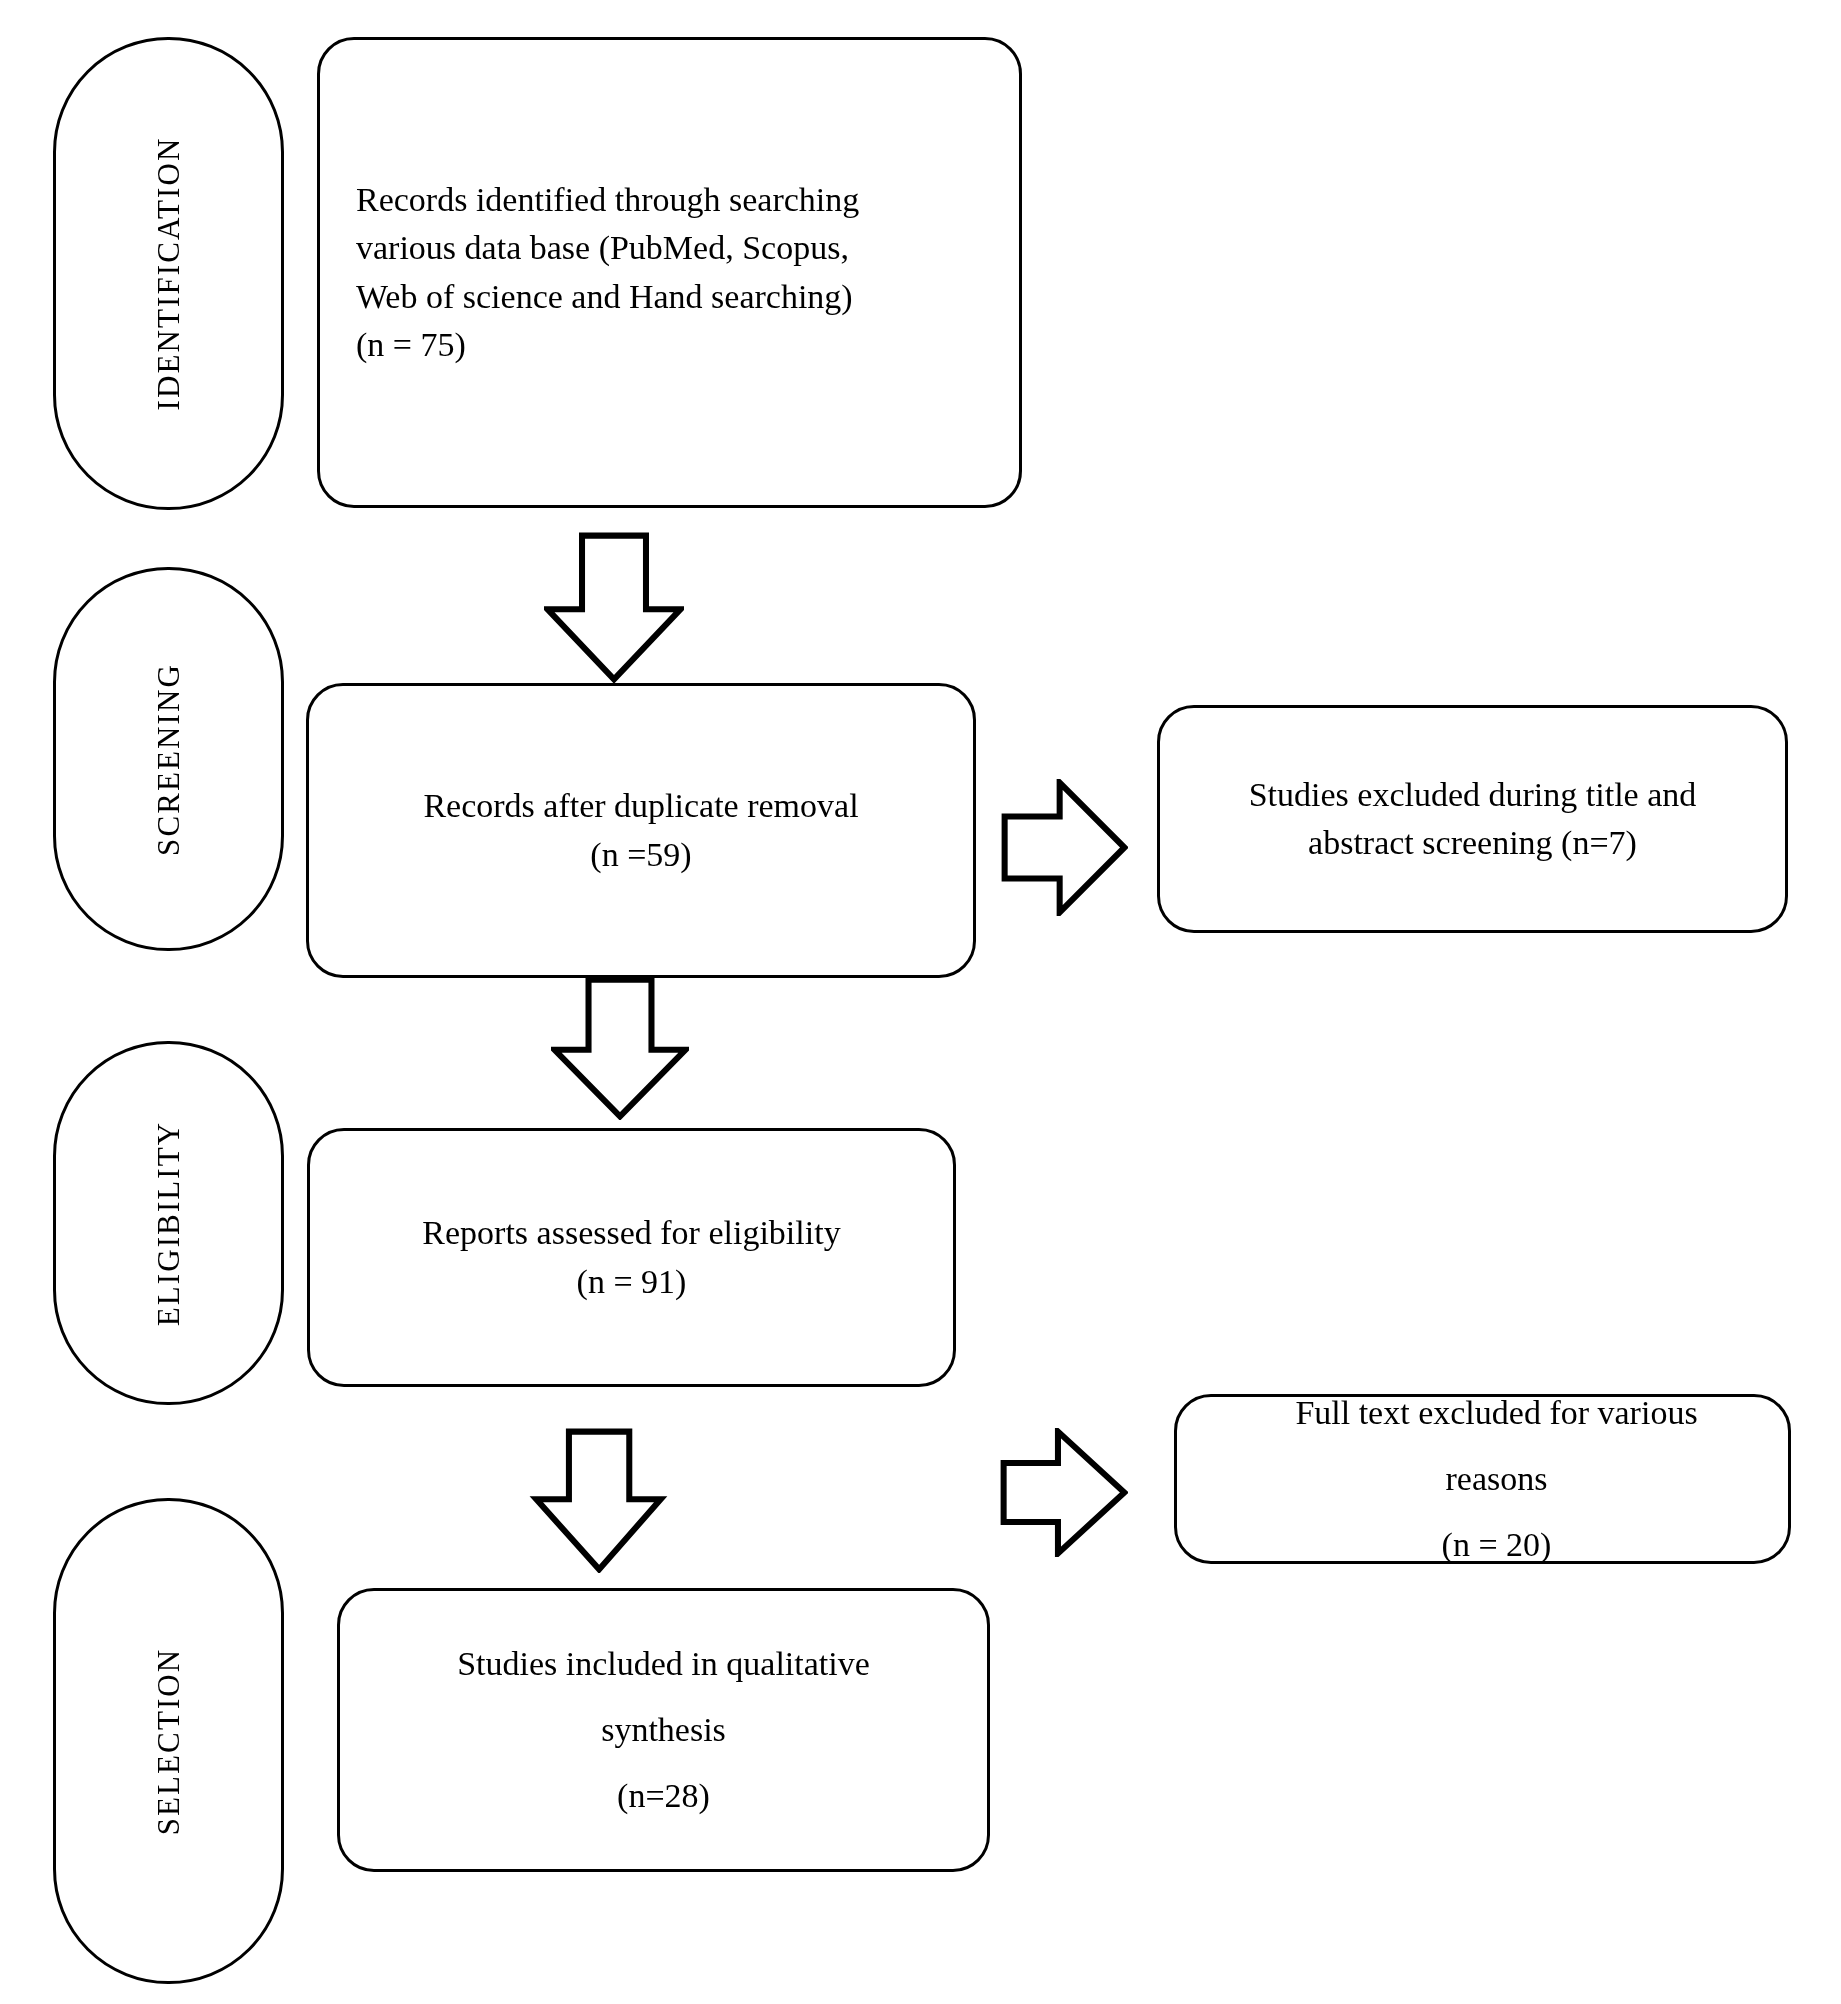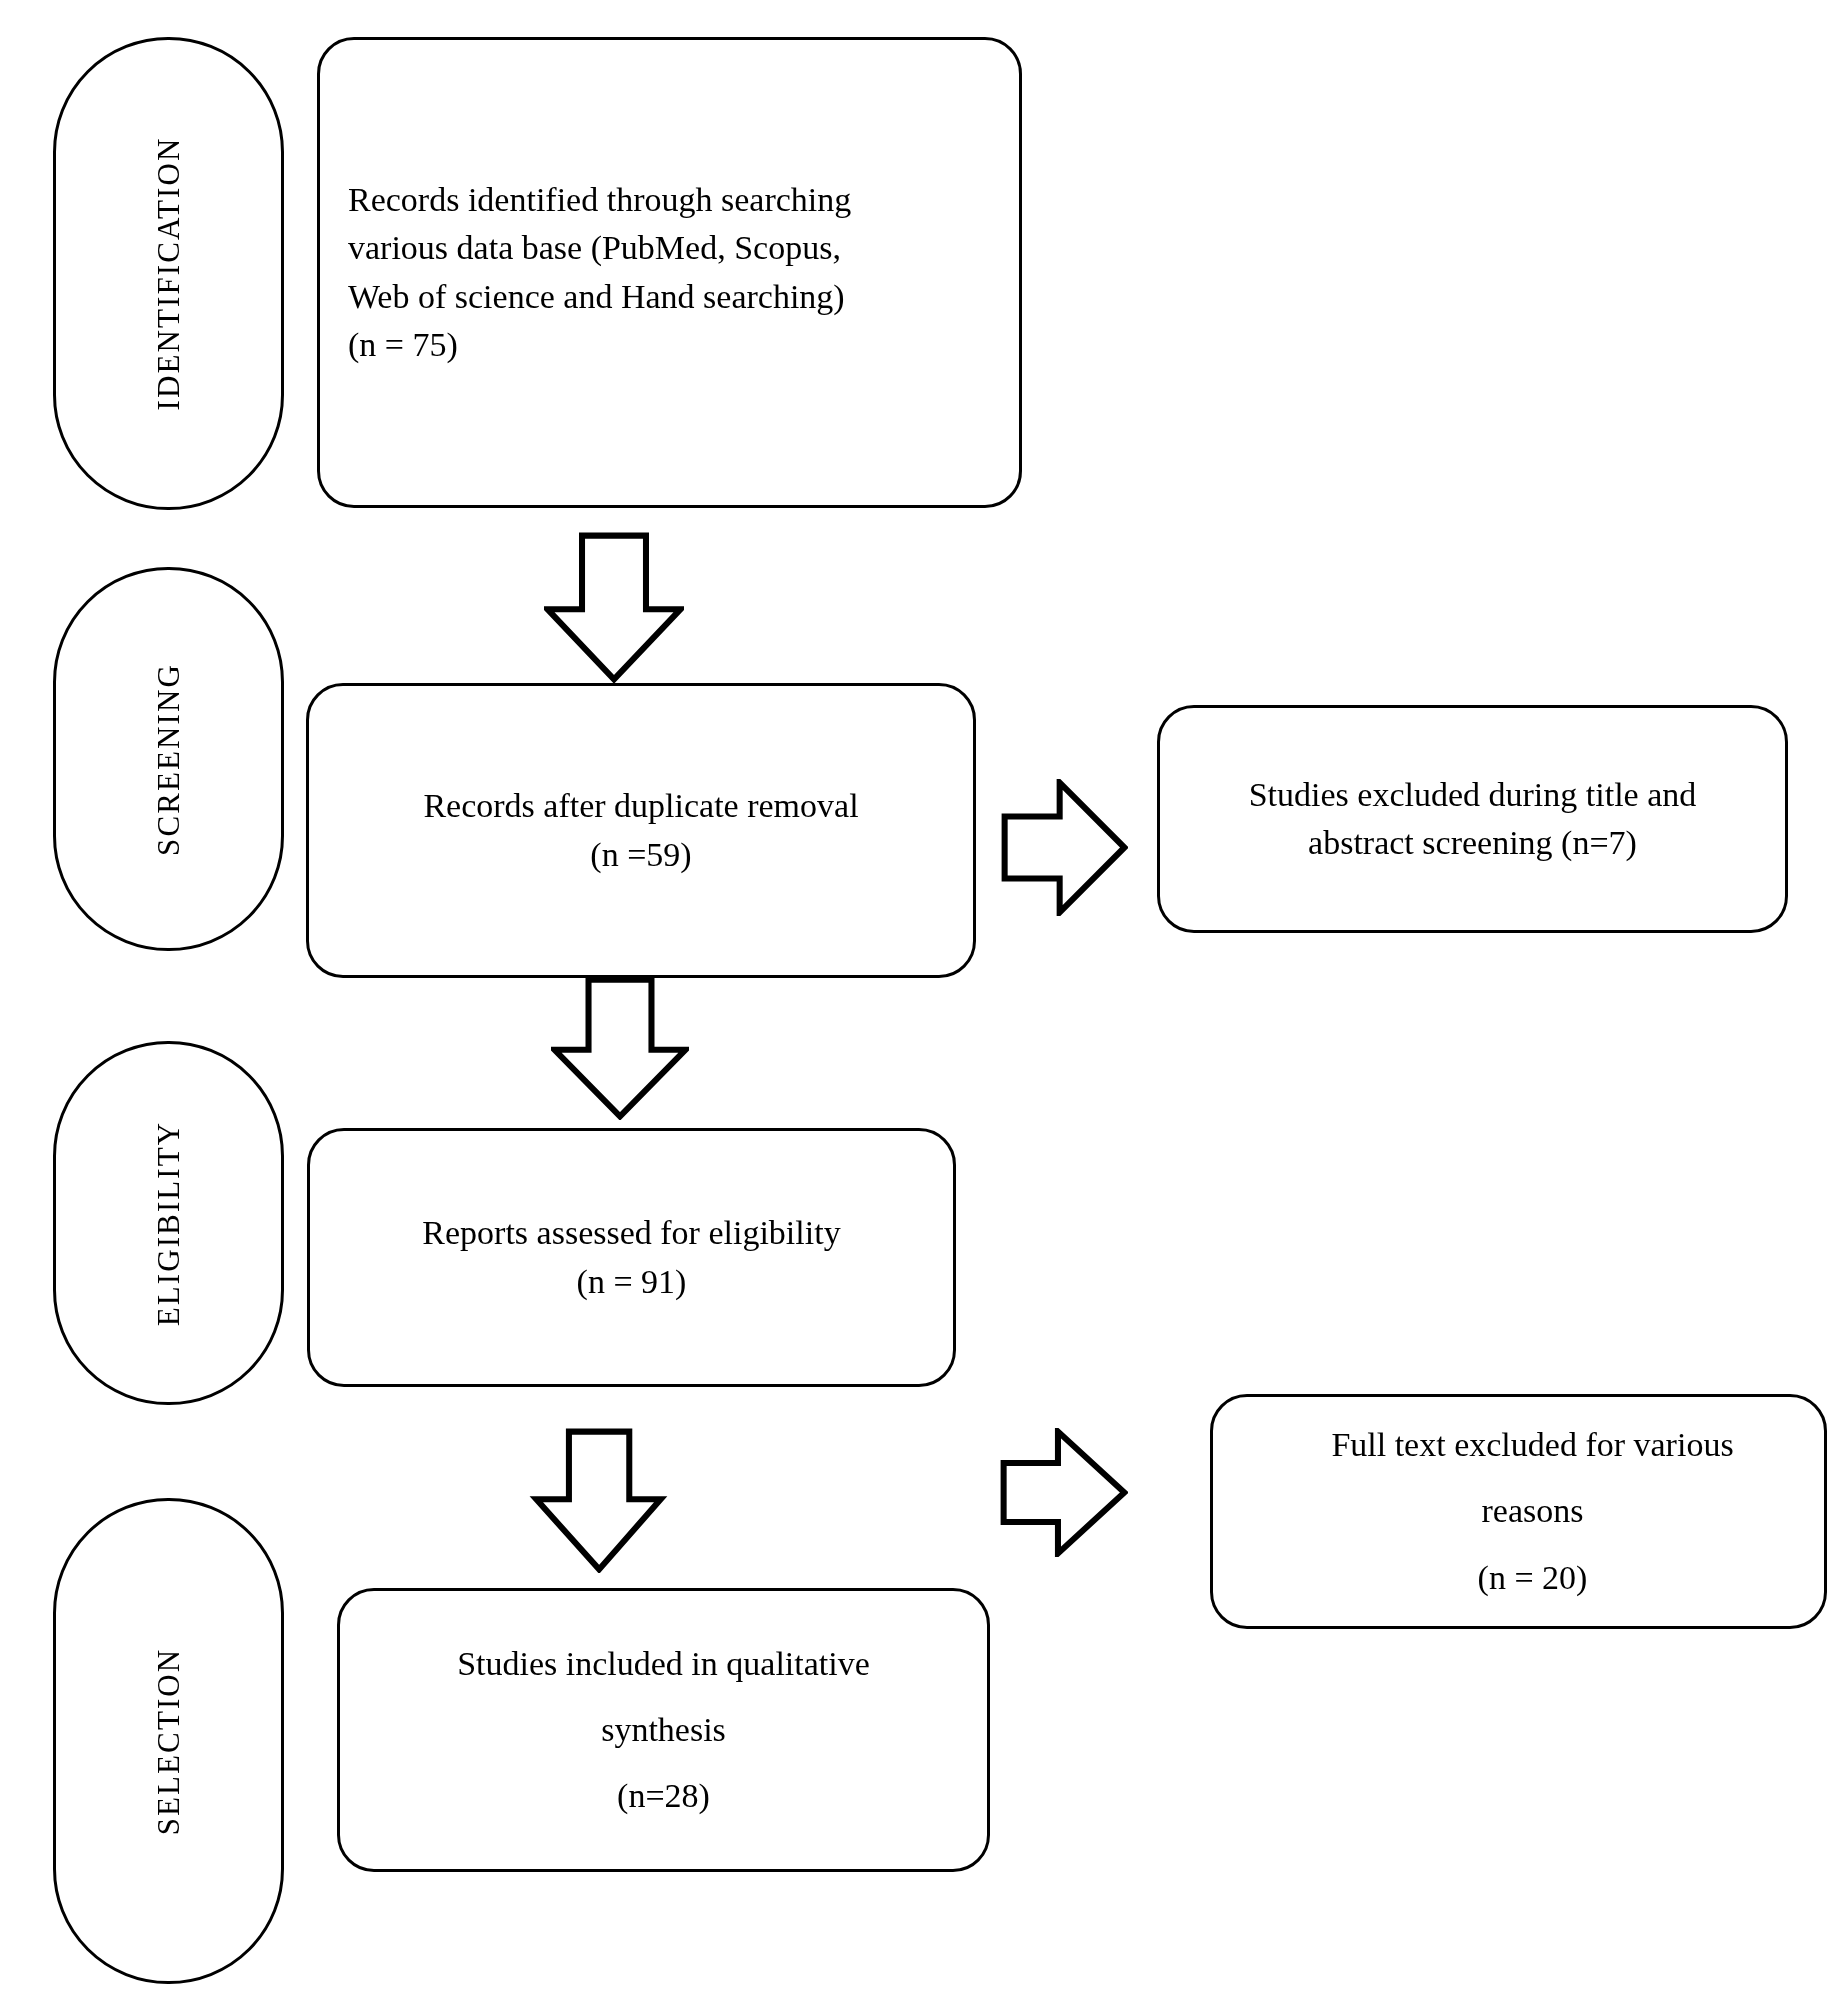--- a/index.html
+++ b/index.html
@@ -42,21 +42,21 @@
   
   .flow-box {
     position: absolute;
     box-sizing: border-box;
     background: #ffffff;
     border: 3px solid #000000;
     border-radius: 37px;
     display: flex;
     align-items: center;
   }
-  .flow-box.align-left { justify-content: flex-start; }
+  .flow-box.align-left { justify-content: flex-start; padding-left: 8px; }
   .flow-box.align-center { justify-content: center; }
 
   .box-text {
     font-size: 34px;
     line-height: 1.42;
     white-space: pre-line;
     font-family: "Liberation Serif", "DejaVu Serif", serif;
   }
   .box-text.left {
     text-align: left;
@@ -150,21 +150,21 @@
       <polygon points="96,6 196,6 196,118 248,118 146,234 42,118 96,118"></polygon>
     </svg>
   </div>
 
   <div class="arrow" style="left:1000px; top:1428px; width:128px; height:129px;">
     <svg viewBox="0 0 212 214" preserveAspectRatio="none" aria-hidden="true">
       <polygon points="6,58 96,58 96,6 206,107 96,208 96,156 6,156"></polygon>
     </svg>
   </div>
 
-  <div class="flow-box align-center" style="left:1210px; top:1394px; width:617px; height:235px;padding-left:28px;">
+  <div class="flow-box align-center" style="left:1174px; top:1394px; width:617px; height:170px;padding-left:28px;">
     <div class="box-text center loose">Full text excluded for various
 reasons
 (n = 20)</div>
   </div>
 
   <div class="flow-box align-center" style="left:305px; top:1588px; width:653px; height:284px;margin-left:32px;">
     <div class="box-text center loose">Studies included in qualitative
 synthesis
 (n=28)</div>
   </div>

